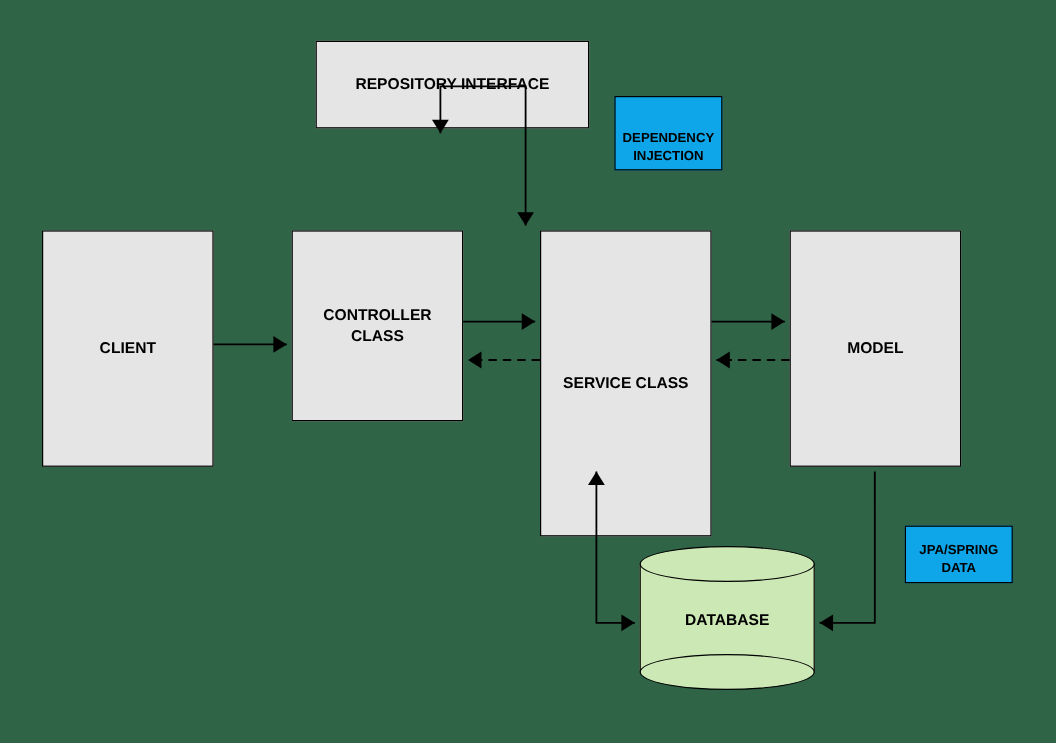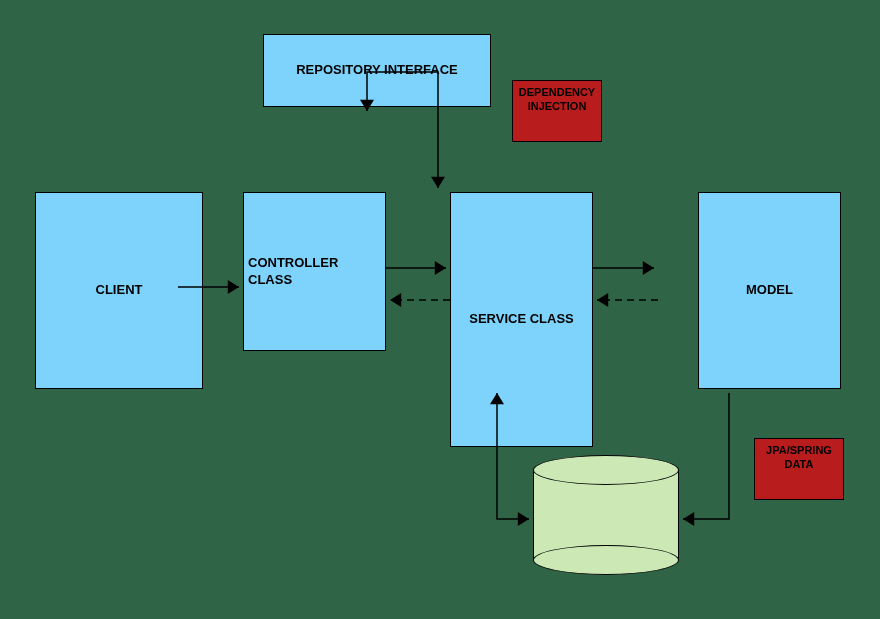--- a/index.html
+++ b/index.html
@@ -1,55 +1,56 @@
 <!DOCTYPE html>
 <html><head>
 <meta charset="utf-8">
 <style>
   html,body{margin:0;padding:0}
   body{background:#2f6447;width:880px;height:619px;position:relative;font-family:Arial,Helvetica,sans-serif}
-  .box{position:absolute;background:#7dd3fc;border:1.5px solid #000;display:flex;align-items:center;justify-content:center;text-align:left;font-weight:bold;font-size:13px;line-height:1.3;padding:4px;box-sizing:border-box}
-  .tag{position:absolute;background:#b91c1c;border:1.5px solid #000;display:flex;align-items:flex-start;justify-content:center;text-align:center;font-weight:bold;font-size:11px;line-height:1.3;padding:4px;box-sizing:border-box;color:#000}
+  .box{position:absolute;background:#e5e5e5;border:1.5px solid #000;display:flex;align-items:center;justify-content:center;text-align:center;font-weight:bold;font-size:13px;line-height:1.3;padding:4px;box-sizing:border-box}
+  .tag{position:absolute;background:#0ea5e9;border:1.5px solid #000;display:flex;align-items:flex-end;justify-content:center;text-align:center;font-weight:bold;font-size:11px;line-height:1.3;padding:4px;box-sizing:border-box;color:#000}
   .cyl{position:absolute}
   .cyl .body{position:absolute;left:0;right:0;top:14px;bottom:14px;background:#cce8b5;border-left:1.5px solid #000;border-right:1.5px solid #000}
   .cyl .top{position:absolute;left:0;right:0;top:0;height:28px;background:#cce8b5;border:1.5px solid #000;border-radius:50%;z-index:2}
   .cyl .bot{position:absolute;left:0;right:0;bottom:0;height:28px;background:#cce8b5;border:1.5px solid #000;border-radius:50%}
   .cyl .lbl{position:absolute;left:0;right:0;top:50%;transform:translateY(-40%);text-align:center;font-weight:bold;font-size:13px;z-index:3}
   svg.arrows{position:absolute;left:0;top:0;width:880px;height:619px;pointer-events:none}
 </style>
 </head>
 <body>
 
 <div class="box" style="left: 263px; top: 34px; width: 228px; height: 73px;">
   <span>REPOSITORY INTERFACE</span>
 </div>
-<div class="box" style="left: 35px; top: 192px; width: 168px; height: 197px;">
+<div class="box" style="left: 35px; top: 192px; width: 143px; height: 197px;">
   <span>CLIENT</span>
 </div>
 <div class="box" style="left: 243px; top: 192px; width: 143px; height: 159px;">
   <span>CONTROLLER CLASS</span>
 </div>
 <div class="box" style="left: 450px; top: 192px; width: 143px; height: 255px;">
   <span>SERVICE CLASS</span>
 </div>
-<div class="box" style="left: 658px; top: 192px; width: 143px; height: 197px; margin-left: 40px;">
+<div class="box" style="left: 658px; top: 192px; width: 143px; height: 197px;">
   <span>MODEL</span>
 </div>
 
 <div class="tag" style="left: 512px; top: 80px; width: 90px; height: 62px;">
   <span>DEPENDENCY INJECTION</span>
 </div>
-<div class="tag" style="left: 754px; top: 438px; width: 90px; height: 62px;">
+<div class="tag" style="left: 754px; top: 438px; width: 90px; height: 48px;">
   <span>JPA/SPRING DATA</span>
 </div>
 
 <div class="cyl" style="left: 533px; top: 455px; width: 146px; height: 120px;">
   <div class="body"></div>
   <div class="bot"></div>
   <div class="top"></div>
+  <div class="lbl">DATABASE</div>
 </div>
 
 <svg class="arrows">
     <path d="M178,287 L239,287" fill="none" stroke="#000" stroke-width="1.5"></path>
     <polygon points="239,287 227.8,280 227.8,294" fill="#000"></polygon>
     <path d="M386,268 L446,268" fill="none" stroke="#000" stroke-width="1.5"></path>
     <polygon points="446,268 434.8,261 434.8,275" fill="#000"></polygon>
     <path d="M450,300 L390,300" fill="none" stroke="#000" stroke-width="1.5" stroke-dasharray="7 5"></path>
     <polygon points="390,300 401.2,293 401.2,307" fill="#000"></polygon>
     <path d="M593,268 L654,268" fill="none" stroke="#000" stroke-width="1.5"></path>

